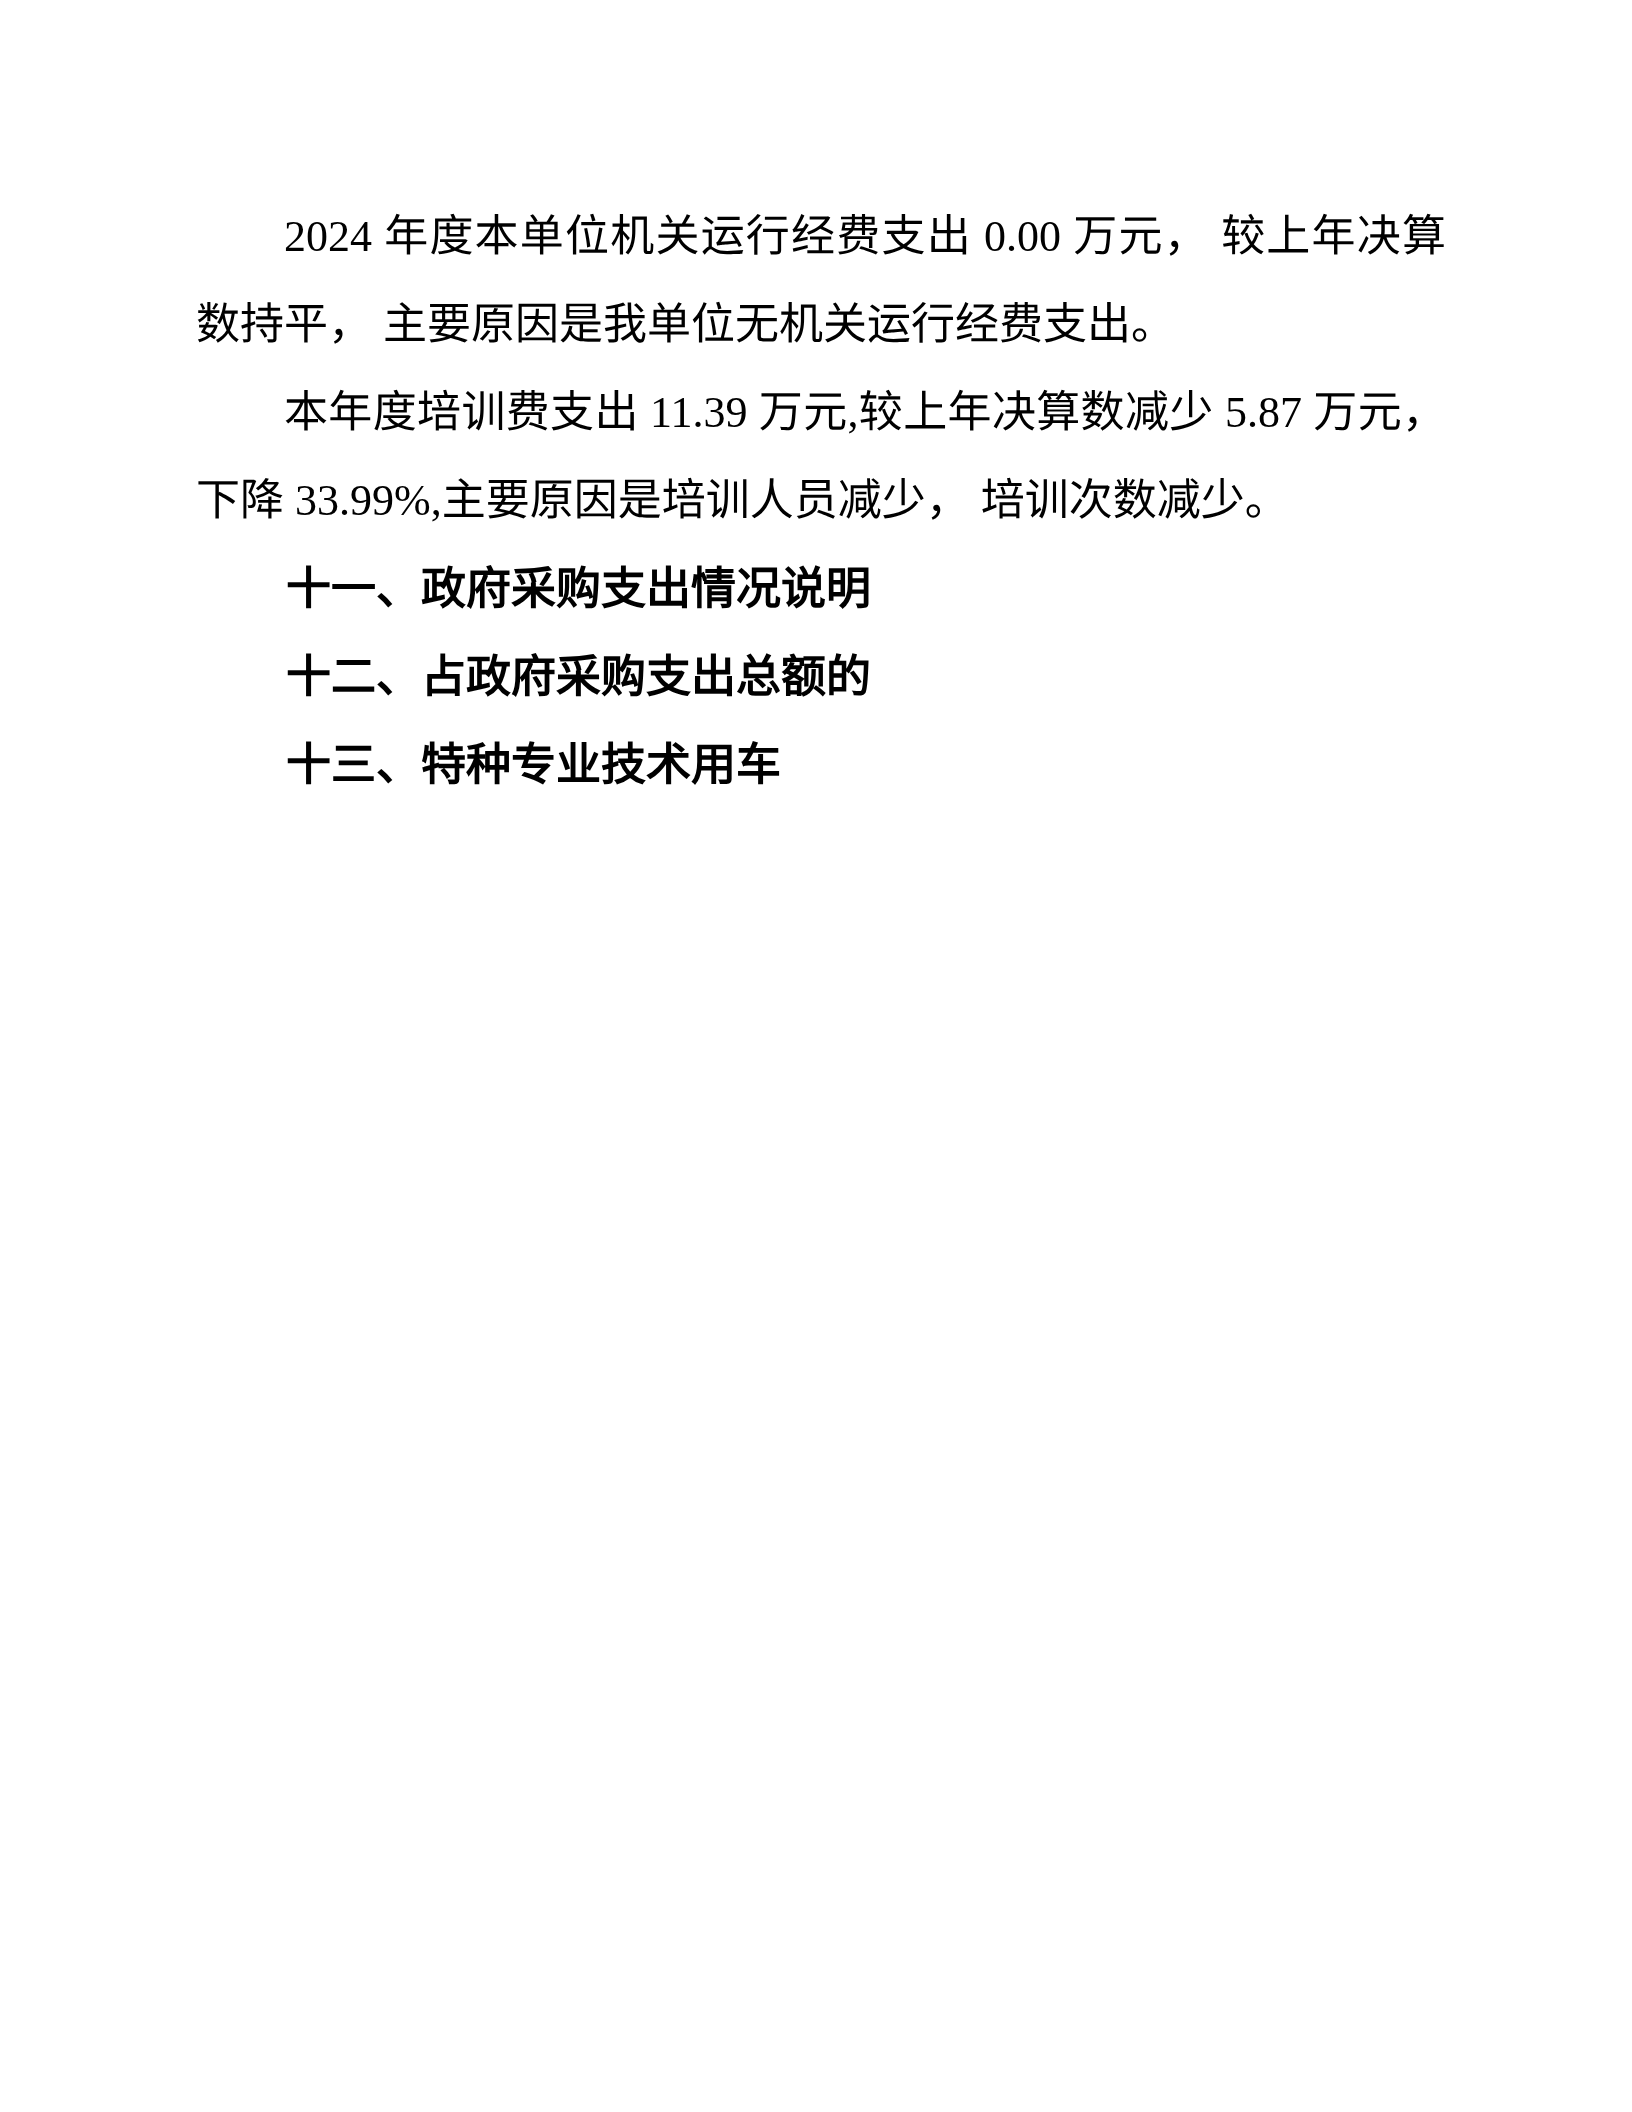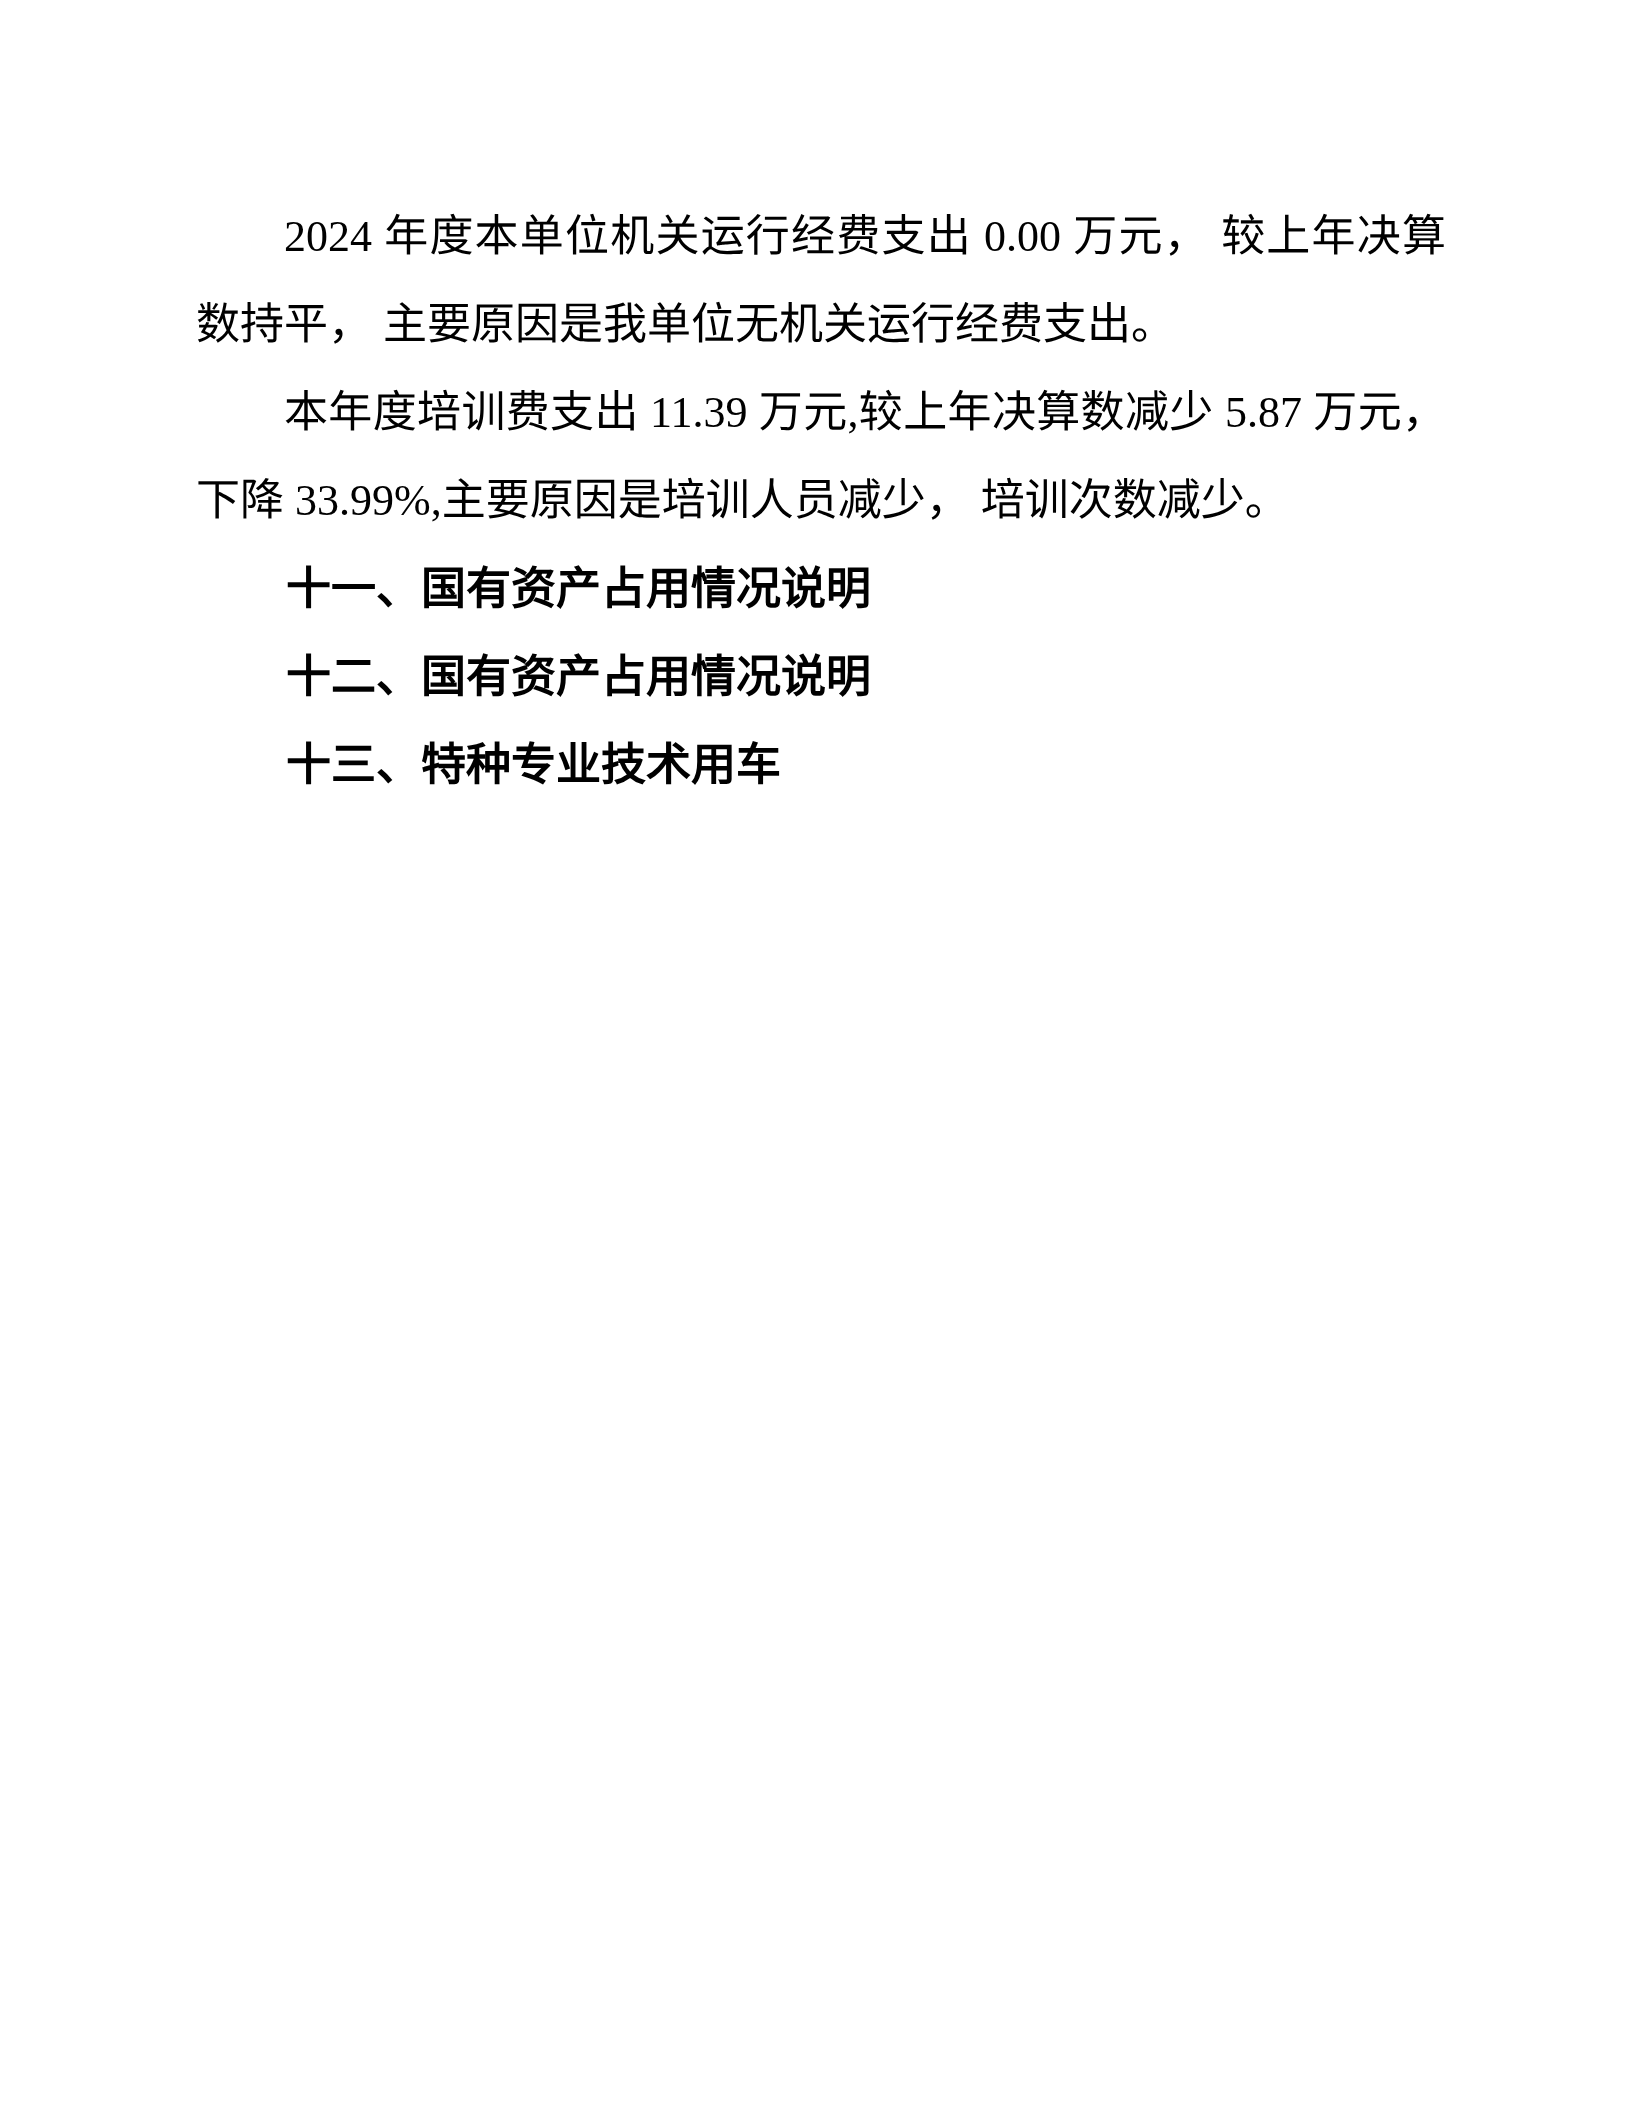--- a/index.html
+++ b/index.html
@@ -44,22 +44,22 @@
 <body>
 
 <div class="page">
   <div class="content">
 
     <p class="para">2024 年度本单位机关运行经费支出 0.00 万元， 较上年决算数持平， 主要原因是我单位无机关运行经费支出。</p>
 
 
     <p class="para">本年度培训费支出 11.39 万元,较上年决算数减少 5.87 万元， 下降 33.99%,主要原因是培训人员减少， 培训次数减少。</p>
 
-    <h2 class="heading">十一、国有资产占用情况说明</h2>
+    <h2 class="heading">十一、政府采购支出情况说明</h2>
 
 
-    <h2 class="heading">十二、国有资产占用情况说明</h2>
+    <h2 class="heading">十二、占政府采购支出总额的</h2>
 
 
     <h2 class="heading">十三、特种专业技术用车</h2>
 
   </div>
 </div>
 
 </body></html>

